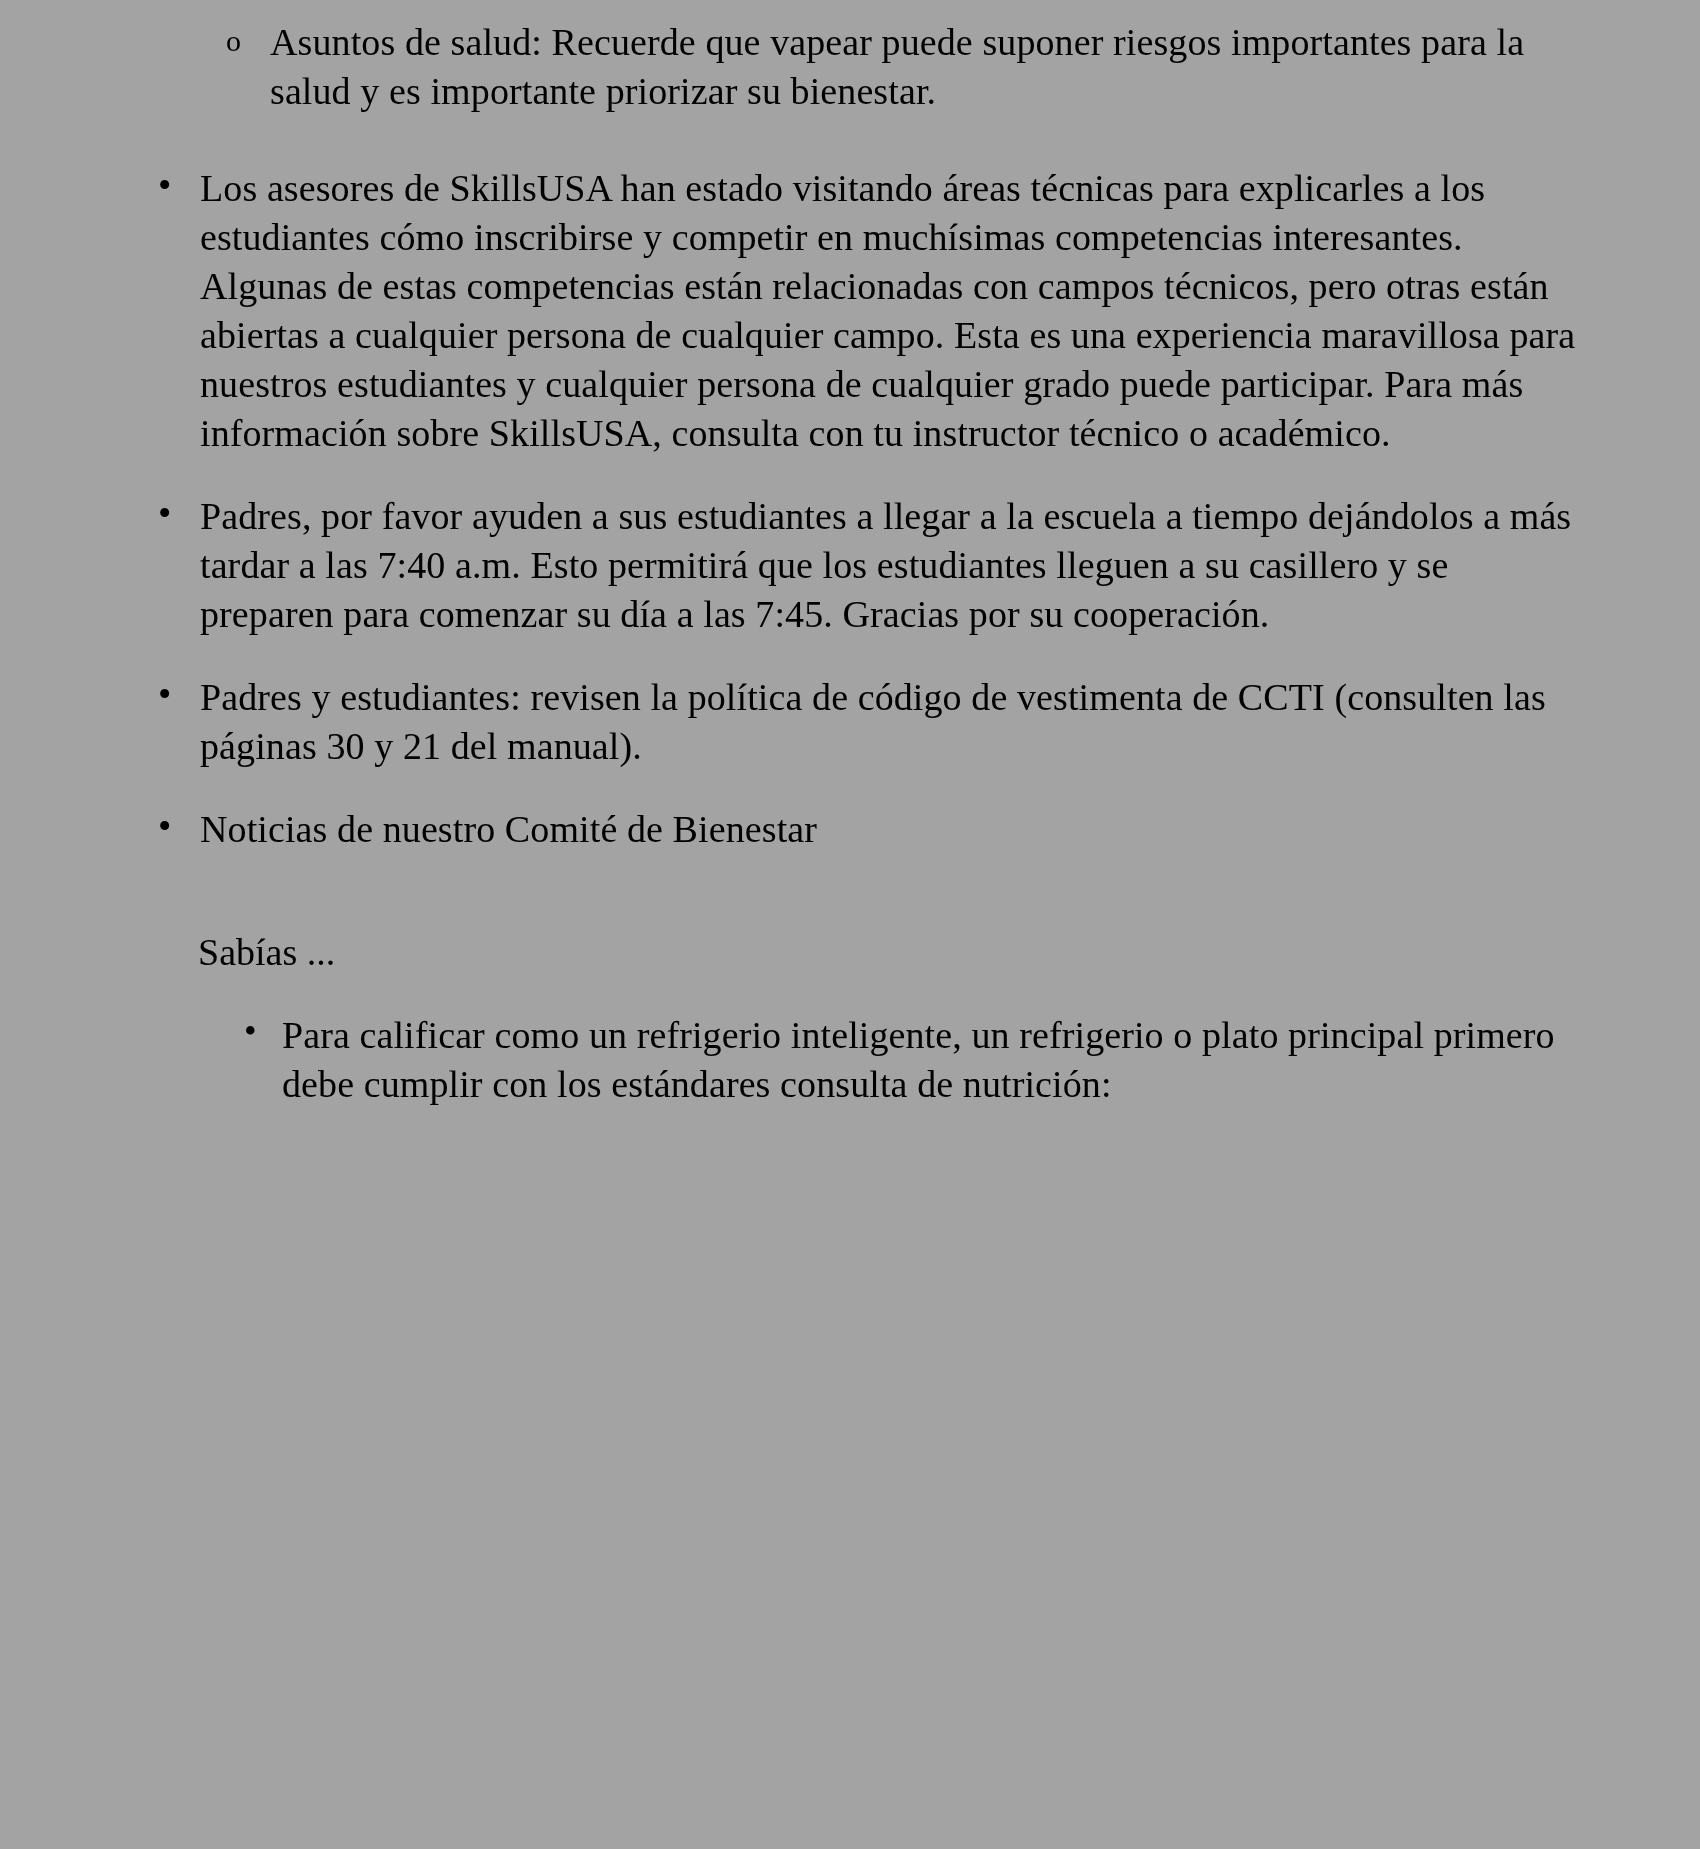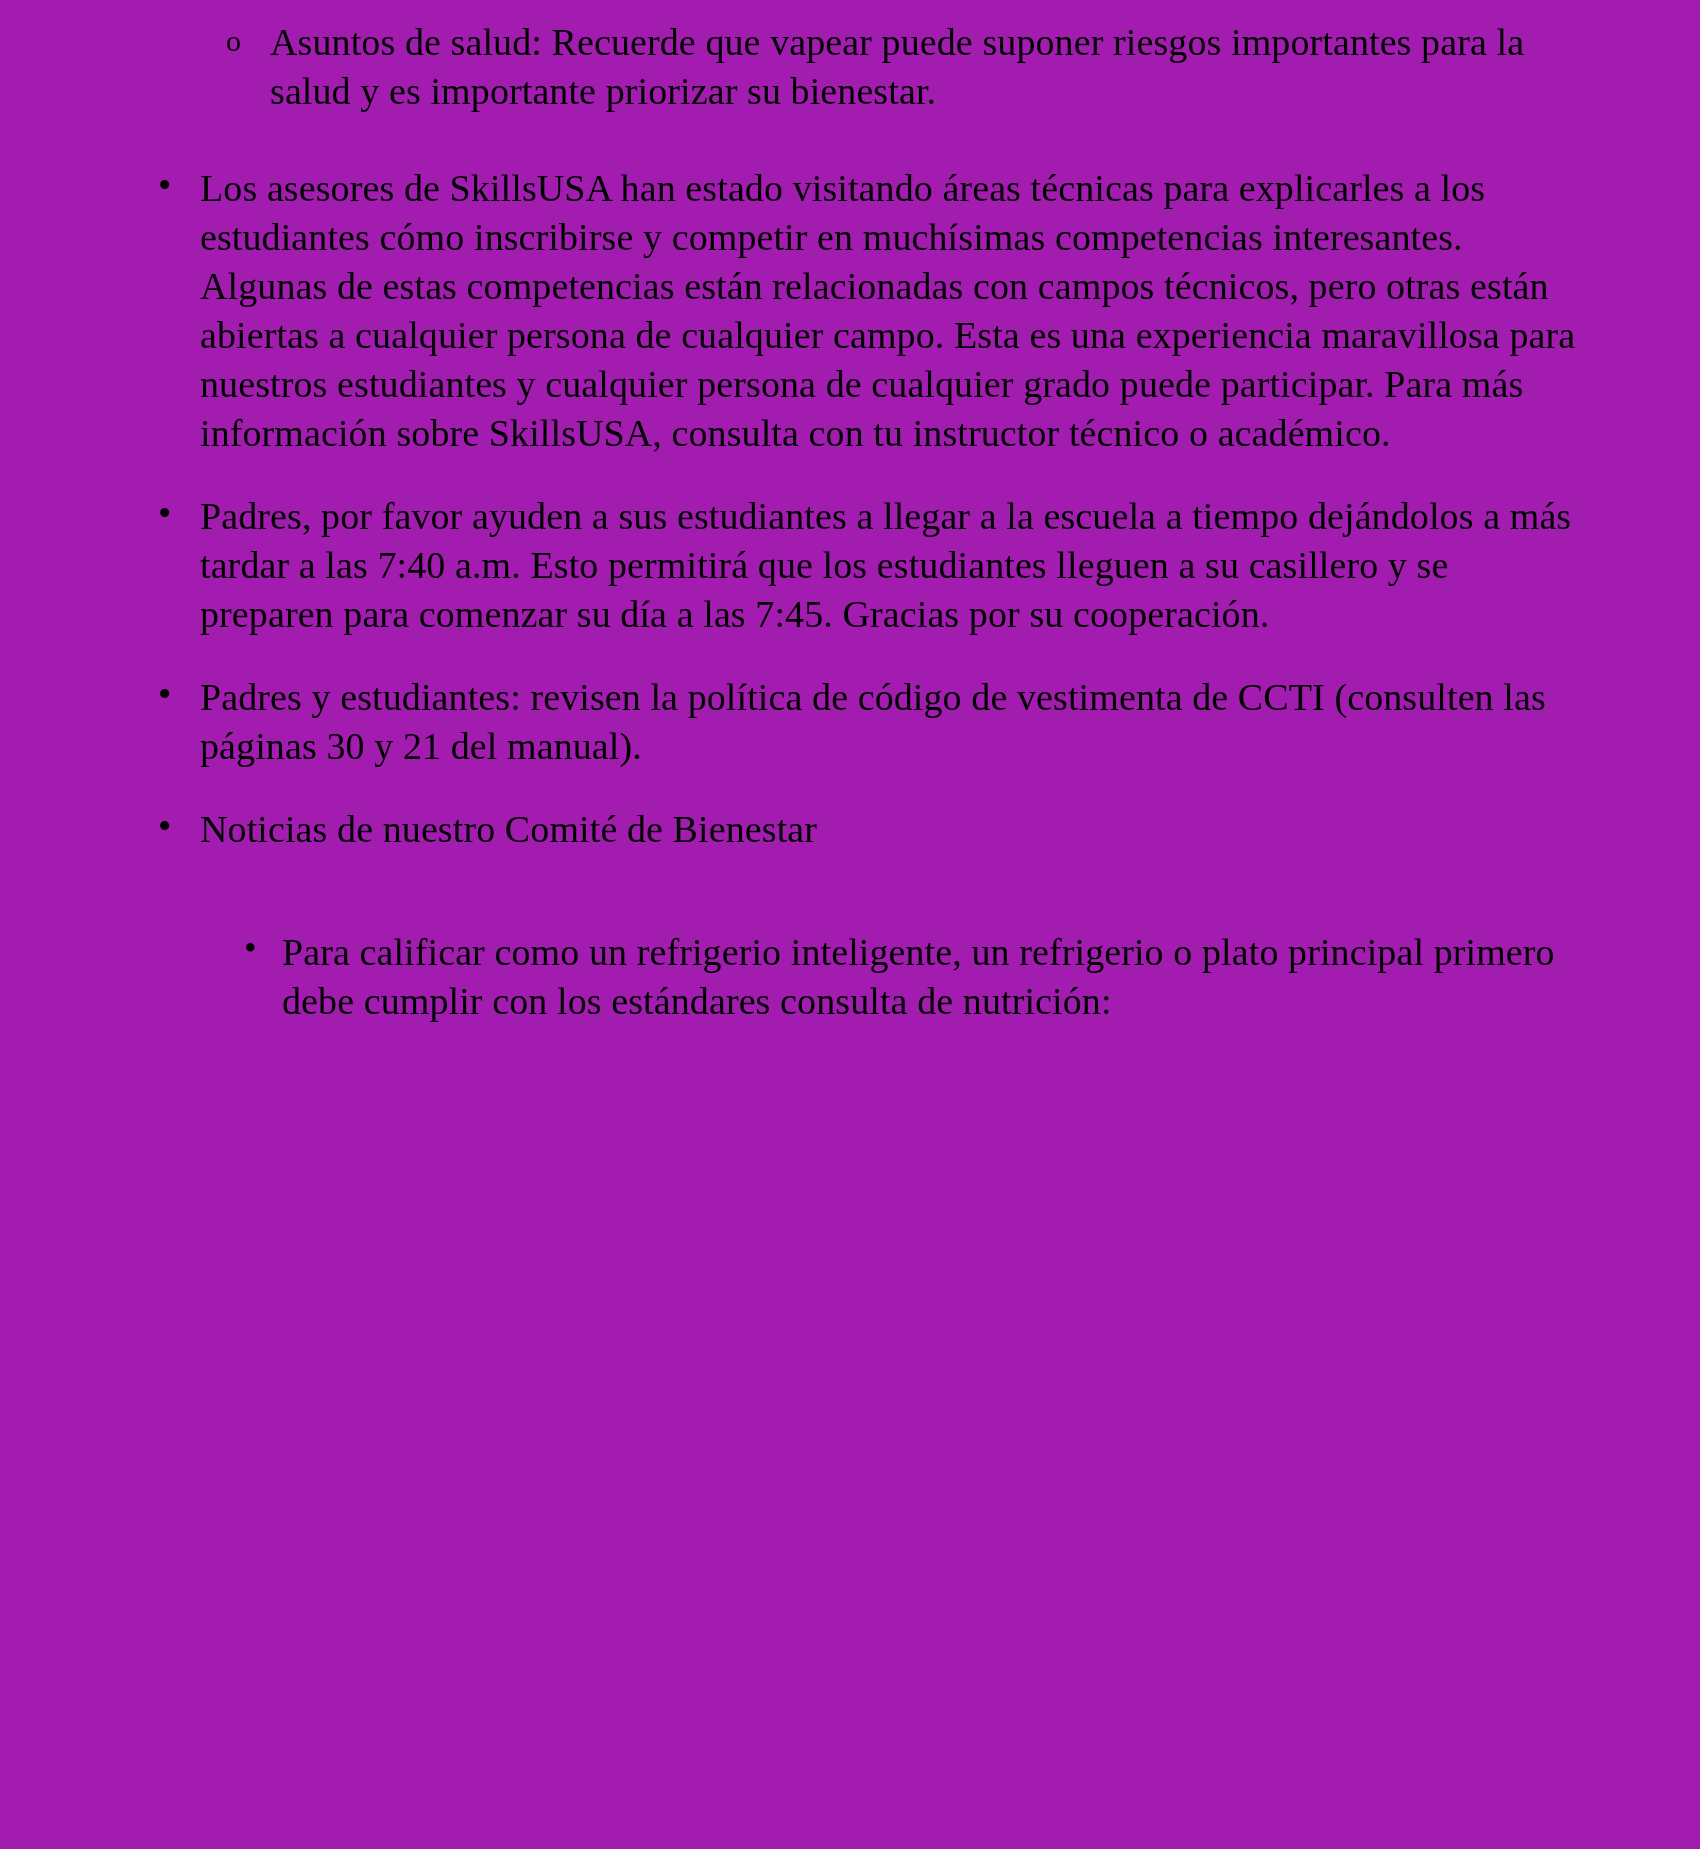--- a/index.html
+++ b/index.html
@@ -11,21 +11,21 @@
     width: 1700px;
     min-height: 1849px;
     font-family: "Liberation Serif", "DejaVu Serif", serif;
     color: #000000;
   }
   .page {
     width: 1700px;
     min-height: 1849px;
     box-sizing: border-box;
     padding: 18px 110px 20px 150px;
-    background: #a21caf;
+    background: #a3a3a3;
   }
 
   
   ul {
     margin: 0;
     padding: 0;
     list-style: none;
   }
 
   .lvl1 > li,
@@ -132,20 +132,23 @@
       <span>Padres y estudiantes: revisen la política de código de vestimenta de CCTI (consulten las páginas 30 y 21 del manual).</span>
     </li>
 
     <li class="tight">
       <span>Noticias de nuestro Comité de Bienestar</span>
     </li>
   </ul>
 
   <div class="spacer-md"></div>
 
+  <p class="para">
+    <span>Sabías ...</span>
+  </p>
 
   <ul class="lvl3">
     <li>
       <span class="block-line">Para calificar como un refrigerio inteligente, un refrigerio o plato principal primero debe cumplir con los estándares consulta de nutrición:</span>
     </li>
   </ul>
 
 </div>
 
 </body></html>

